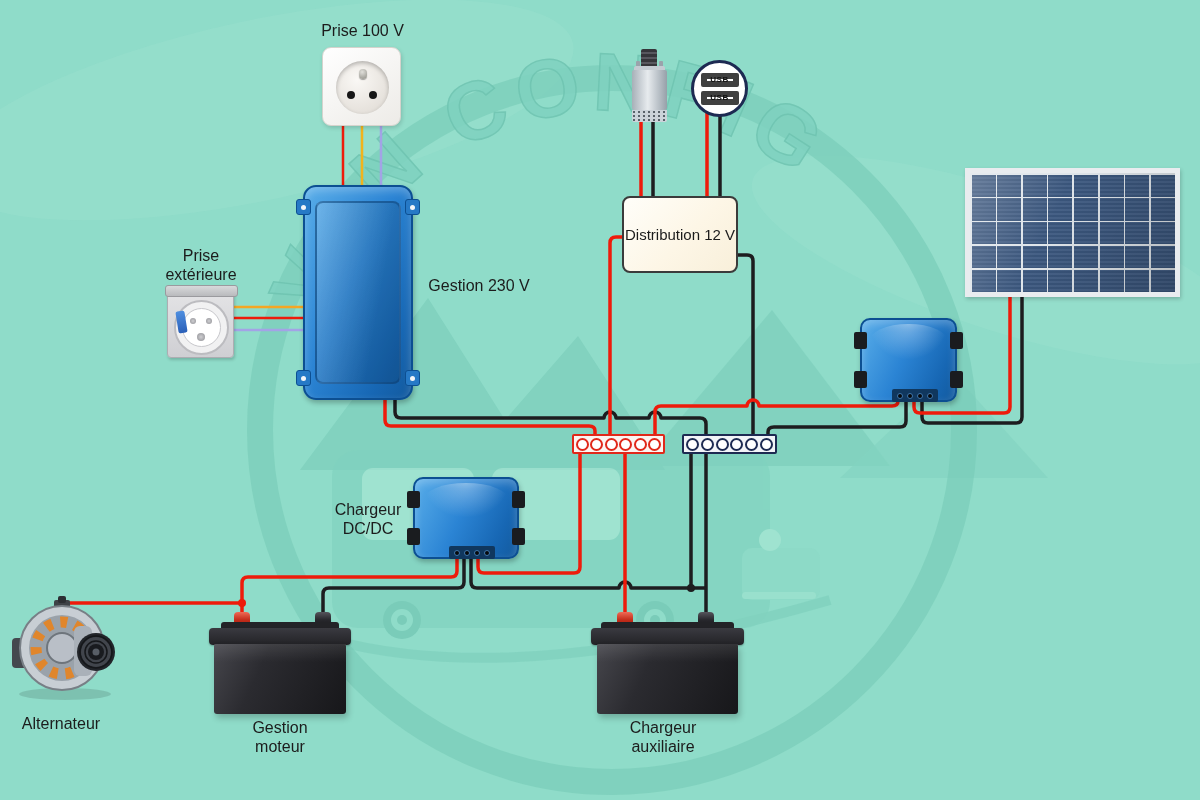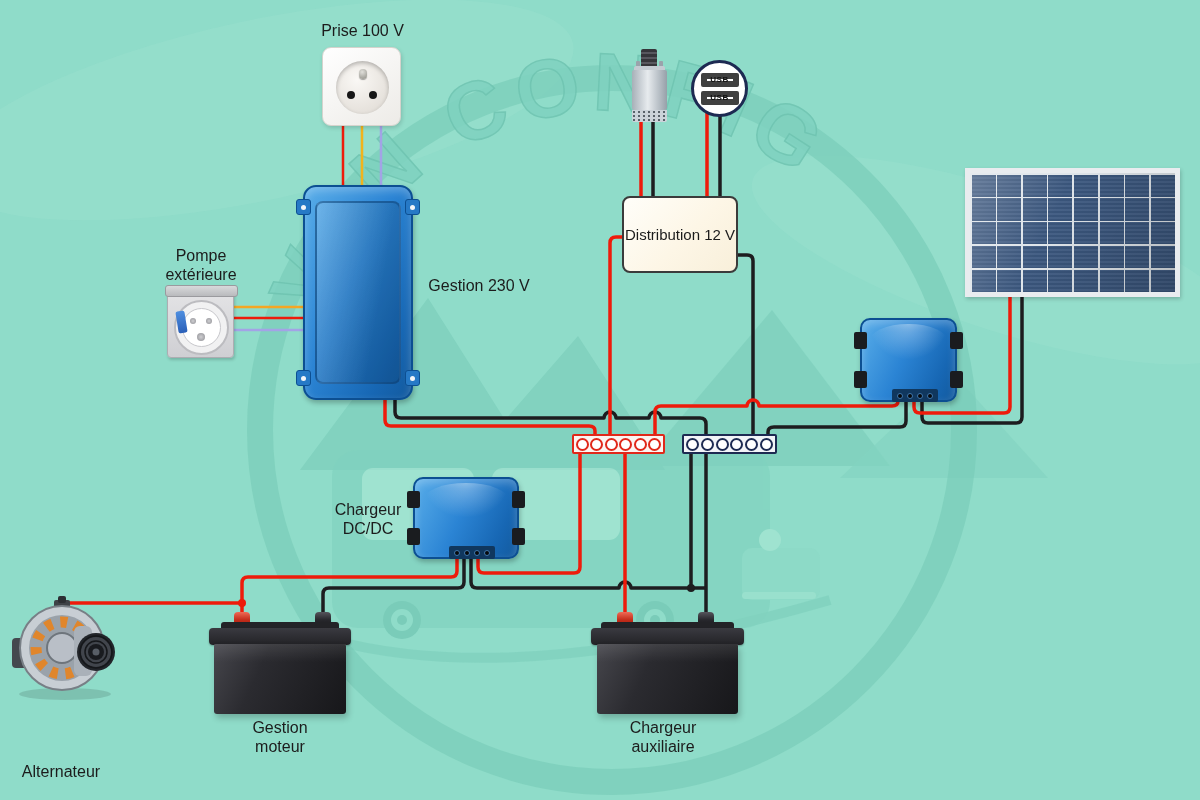--- a/index.html
+++ b/index.html
@@ -170,23 +170,23 @@
       <path d="M478,549 V567 Q478,573 484,573 H574 Q580,573 580,567 V453"></path>
       <path d="M457,549 V571 Q457,577 451,577 H248 Q242,577 242,583 V616"></path>
       <path d="M57,614 V609 Q57,603 63,603 H242"></path>
     </g>
     <circle cx="242" cy="603" r="4" fill="#ee1b0b"></circle>
     <circle cx="691" cy="588" r="4" fill="#1d1d1f"></circle>
   </svg>
 
   <div class="lbl" style="left:300px;top:22px;width:125px;">Prise 100 V</div>
   <div class="lbl" style="left:420px;top:277px;width:118px;">Gestion 230 V</div>
-  <div class="lbl" style="left:158px;top:247px;width:86px;">Pompe extérieure</div>
+  <div class="lbl" style="left:158px;top:247px;width:86px;">Prise extérieure</div>
   <div class="lbl" style="left:328px;top:501px;width:80px;text-align:center;">Chargeur DC/DC</div>
-  <div class="lbl" style="left:5px;top:715px;width:112px;margin-top:48px;">Alternateur</div>
+  <div class="lbl" style="left:5px;top:715px;width:112px;">Alternateur</div>
   <div class="lbl" style="left:240px;top:719px;width:80px;">Gestion moteur</div>
   <div class="lbl" style="left:615px;top:719px;width:96px;">Chargeur auxiliaire</div>
 
   <div class="comp outlet230">
     <div class="recess">
       <span class="hole l"></span>
       <span class="hole r"></span>
       <span class="earthpin"></span>
     </div>
   </div>

